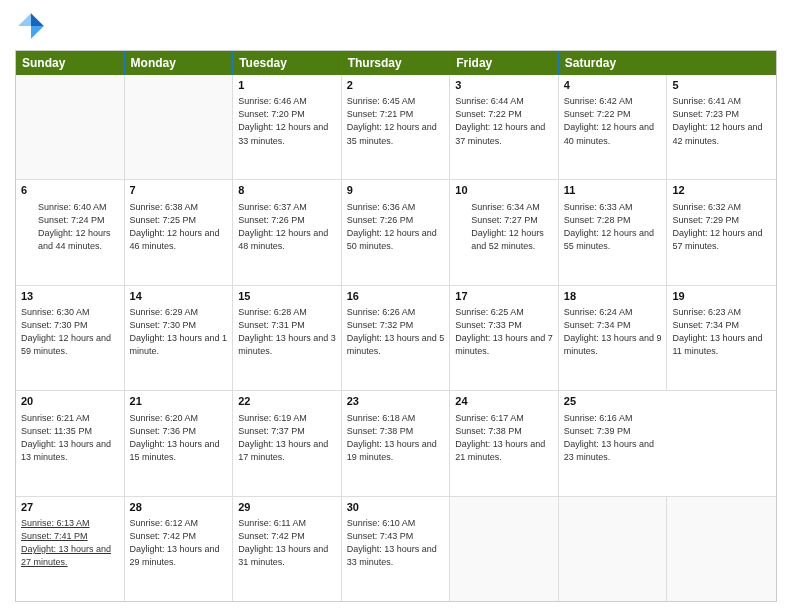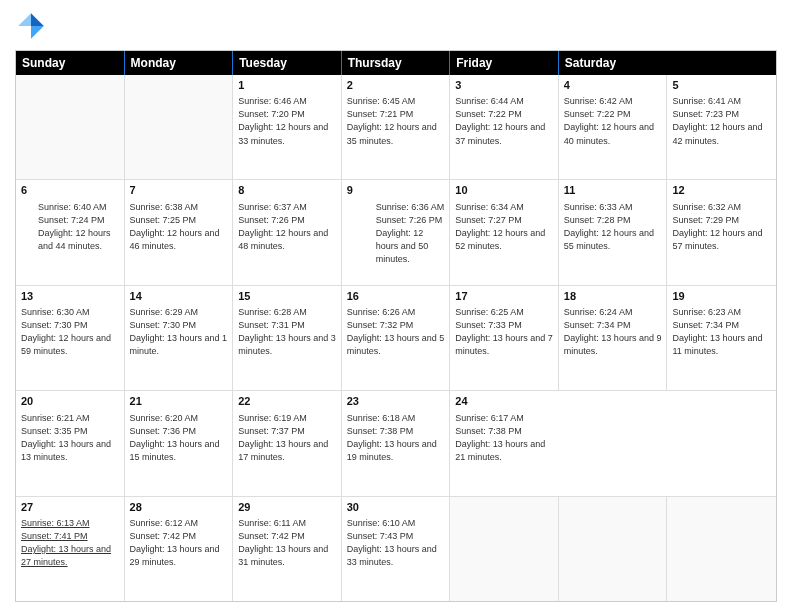--- a/index.html
+++ b/index.html
@@ -56,21 +56,21 @@
     }
     .calendar {
       flex: 1;
       display: flex;
       flex-direction: column;
       border: 1px solid #ccc;
     }
     .cal-header {
       display: grid;
       grid-template-columns: repeat(7, 1fr);
-      background: #000000;
+      background: #4d7c0f;
     }
     .cal-header-cell {
       color: #fff;
       font-size: 12px;
       font-weight: bold;
       padding: 5px 6px;
       text-align: left;
       border-right: 1px solid #1976d2;
     }
     .cal-header-cell:last-child { border-right: none; }
@@ -190,27 +190,27 @@
 Daylight: 12 hours and 46 minutes.</div>
           </div>
           <div class="cal-cell">
             <span class="day-num">8</span>
             <div class="cell-info" style="white-space: pre-line;">Sunrise: 6:37 AM
 Sunset: 7:26 PM
 Daylight: 12 hours and 48 minutes.</div>
           </div>
           <div class="cal-cell">
             <span class="day-num">9</span>
-            <div class="cell-info" style="white-space: pre-line; margin-left: 29px;">Sunrise: 6:36 AM
+            <div class="cell-info" style="white-space: pre-line;">Sunrise: 6:36 AM
 Sunset: 7:26 PM
 Daylight: 12 hours and 50 minutes.</div>
           </div>
           <div class="cal-cell">
             <span class="day-num">10</span>
-            <div class="cell-info" style="white-space: pre-line;">Sunrise: 6:34 AM
+            <div class="cell-info" style="white-space: pre-line; margin-left: 16px;">Sunrise: 6:34 AM
 Sunset: 7:27 PM
 Daylight: 12 hours and 52 minutes.</div>
           </div>
           <div class="cal-cell">
             <span class="day-num">11</span>
             <div class="cell-info" style="white-space: pre-line;">Sunrise: 6:33 AM
 Sunset: 7:28 PM
 Daylight: 12 hours and 55 minutes.</div>
           </div>
           <div class="cal-cell">
@@ -261,21 +261,21 @@
             <span class="day-num">19</span>
             <div class="cell-info" style="white-space: pre-line;">Sunrise: 6:23 AM
 Sunset: 7:34 PM
 Daylight: 13 hours and 11 minutes.</div>
           </div>
         </div>
         <div class="cal-row">
           <div class="cal-cell">
             <span class="day-num">20</span>
             <div class="cell-info" style="white-space: pre-line;">Sunrise: 6:21 AM
-Sunset: 3:35 PM
+Sunset: 11:35 PM
 Daylight: 13 hours and 13 minutes.</div>
           </div>
           <div class="cal-cell">
             <span class="day-num">21</span>
             <div class="cell-info" style="white-space: pre-line;">Sunrise: 6:20 AM
 Sunset: 7:36 PM
 Daylight: 13 hours and 15 minutes.</div>
           </div>
           <div class="cal-cell">
             <span class="day-num">22</span>
@@ -287,20 +287,26 @@
             <span class="day-num">23</span>
             <div class="cell-info" style="white-space: pre-line;">Sunrise: 6:18 AM
 Sunset: 7:38 PM
 Daylight: 13 hours and 19 minutes.</div>
           </div>
           <div class="cal-cell">
             <span class="day-num">24</span>
             <div class="cell-info" style="white-space: pre-line;">Sunrise: 6:17 AM
 Sunset: 7:38 PM
 Daylight: 13 hours and 21 minutes.</div>
+          </div>
+          <div class="cal-cell">
+            <span class="day-num">25</span>
+            <div class="cell-info" style="white-space: pre-line;">Sunrise: 6:16 AM
+Sunset: 7:39 PM
+Daylight: 13 hours and 23 minutes.</div>
           </div>
         </div>
         <div class="cal-row">
           <div class="cal-cell">
             <span class="day-num">27</span>
             <div class="cell-info" style="white-space: pre-line; text-decoration: underline;">Sunrise: 6:13 AM
 Sunset: 7:41 PM
 Daylight: 13 hours and 27 minutes.</div>
           </div>
           <div class="cal-cell">

